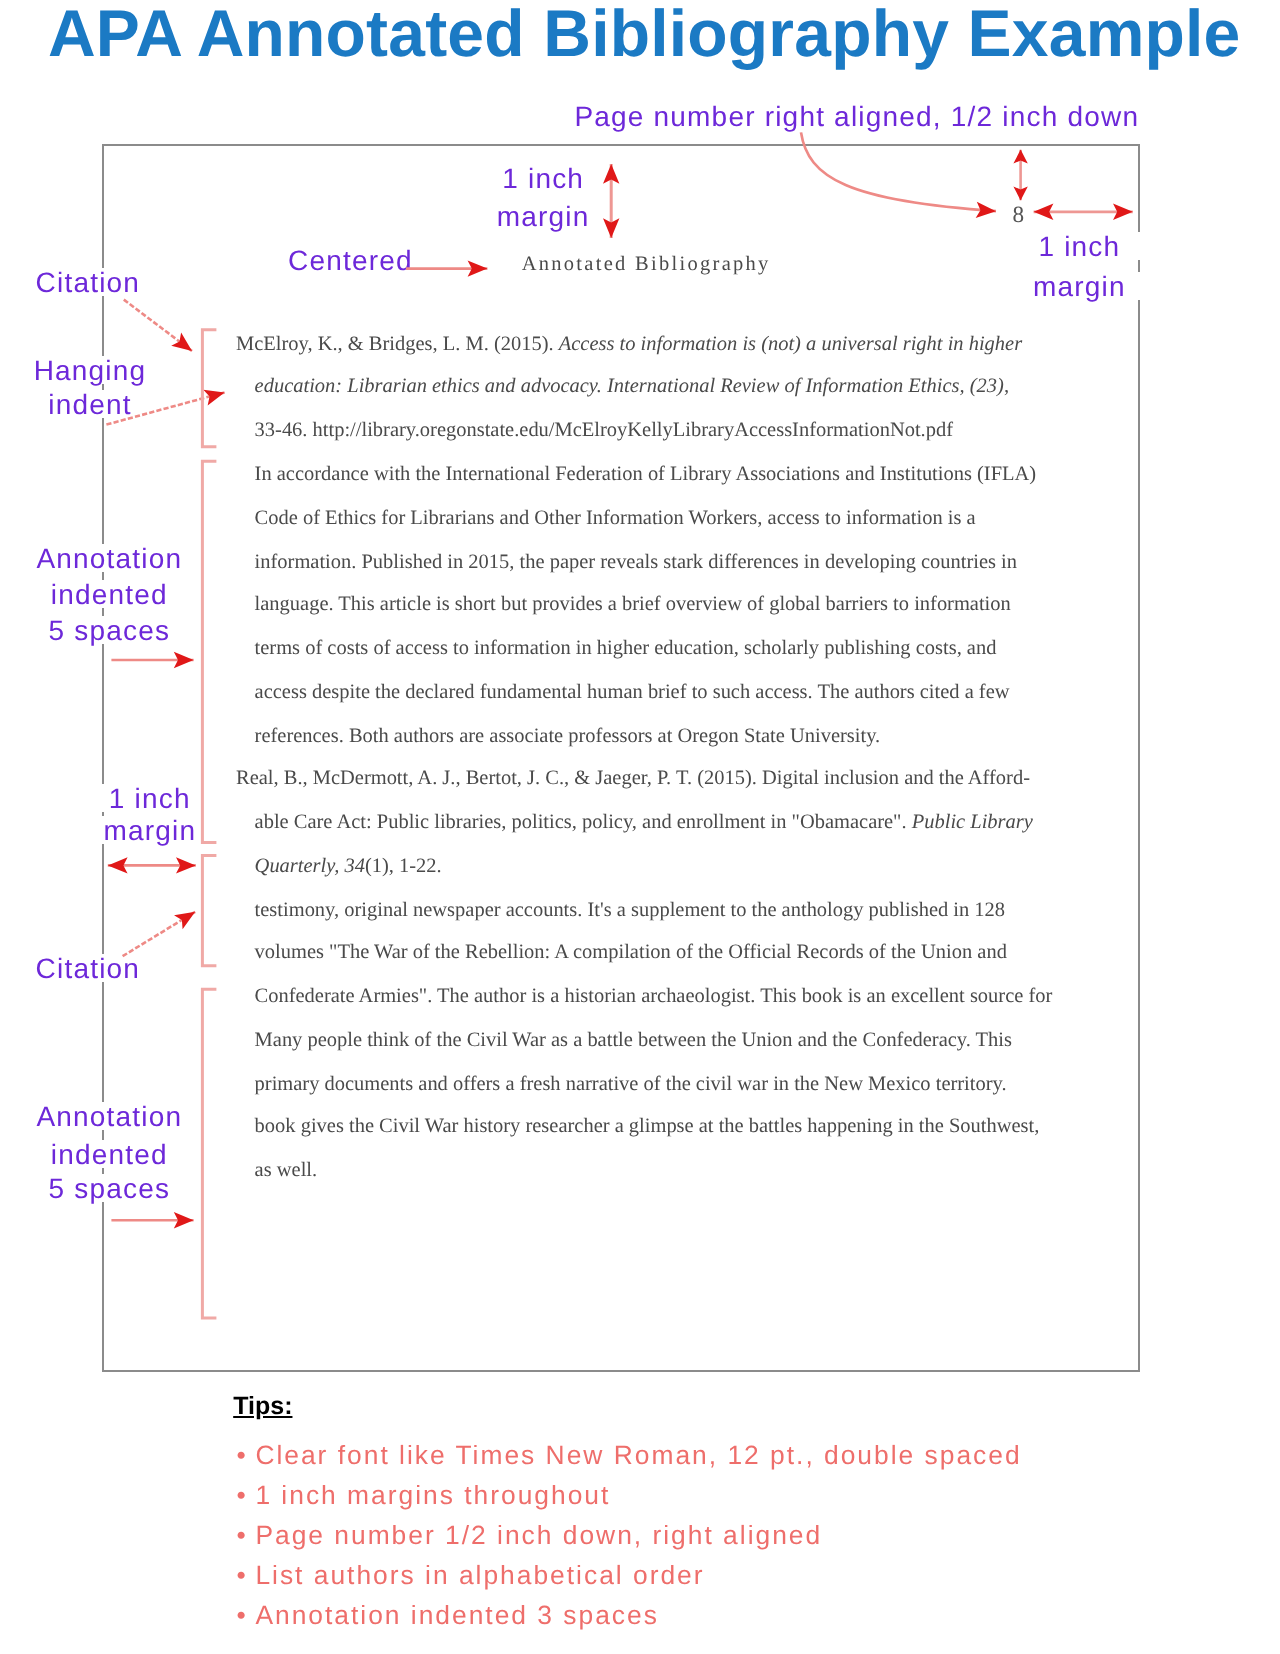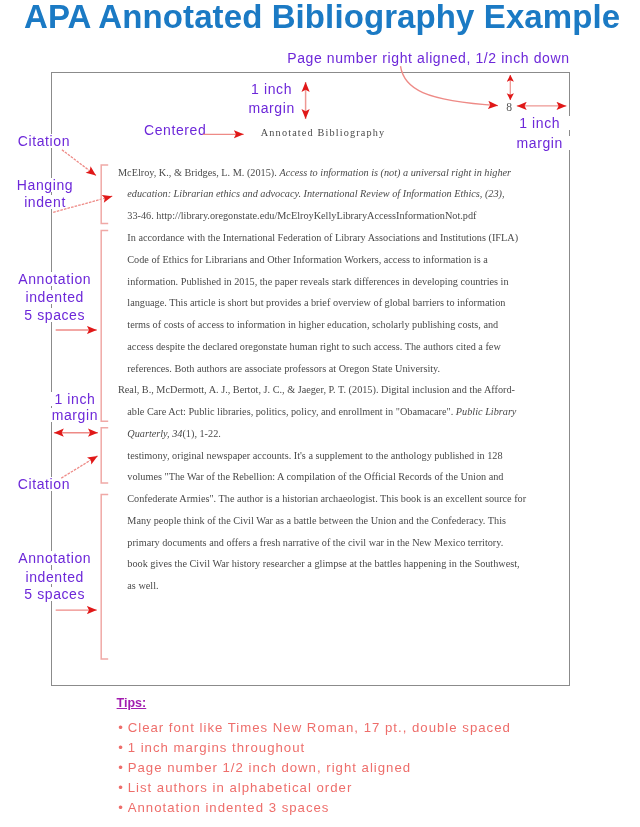--- a/index.html
+++ b/index.html
@@ -27,21 +27,21 @@
 
   
   .note{position:absolute;background:#fff;color:#6d28d9;font-family:"Liberation Sans",sans-serif;
         font-size:14px;letter-spacing:0.6px;line-height:14px;white-space:nowrap;}
   .note.ctr{text-align:center;}
   svg#overlay{position:absolute;left:0;top:0;width:640px;height:827px;overflow:visible;pointer-events:none;}
 
   
   #tips{position:absolute;left:116.6px;top:697px;color:#ee6e6b;
         font-family:"Liberation Sans",sans-serif;}
-  #tips .tips-title{font-weight:700;font-size:12.5px;line-height:12.5px;color:#a21caf;text-decoration:underline;}
+  #tips .tips-title{font-weight:700;font-size:12.5px;line-height:12.5px;color:#000000;text-decoration:underline;}
   #tips ul{margin:0;padding:0;list-style:none;position:absolute;left:9.6px;top:20.8px;}
   #tips li{position:relative;padding-left:1.5px;line-height:19.95px;font-size:13.2px;
            letter-spacing:1.0px;white-space:nowrap;}
   #tips li:before{content:"\2022";position:absolute;left:-8px;top:0;letter-spacing:0;}
 </style>
 </head>
 <body>
 
 <div class="root">
   <div id="title">APA Annotated Bibliography Example</div>
@@ -50,21 +50,21 @@
   <div id="doc">
       <div class="line gap heading">Annotated Bibliography</div>
       <div class="line">McElroy, K., &amp; Bridges, L. M. (2015). <i>Access to information is (not) a universal right in higher</i></div>
       <div class="line ind"><i>education: Librarian ethics and advocacy. International Review of Information Ethics, (23)</i>,</div>
       <div class="line ind">33-46. http://library.oregonstate.edu/McElroyKellyLibraryAccessInformationNot.pdf</div>
       <div class="line ind">In accordance with the International Federation of Library Associations and Institutions (IFLA)</div>
       <div class="line ind">Code of Ethics for Librarians and Other Information Workers, access to information is a</div>
       <div class="line ind">information. Published in 2015, the paper reveals stark differences in developing countries in</div>
       <div class="line ind">language. This article is short but provides a brief overview of global barriers to information</div>
       <div class="line ind">terms of costs of access to information in higher education, scholarly publishing costs, and</div>
-      <div class="line ind">access despite the declared oregonstate human right to such access. The authors cited a few</div>
+      <div class="line ind">access despite the declared fundamental human brief to such access. The authors cited a few</div>
       <div class="line ind">references. Both authors are associate professors at Oregon State University.</div>
       <div class="line">Real, B., McDermott, A. J., Bertot, J. C., &amp; Jaeger, P. T. (2015). Digital inclusion and the Afford-</div>
       <div class="line ind">able Care Act: Public libraries, politics, policy, and enrollment in "Obamacare". <i>Public Library</i></div>
       <div class="line ind"><i>Quarterly, 34</i>(1), 1-22.</div>
       <div class="line ind">testimony, original newspaper accounts. It's a supplement to the anthology published in 128</div>
       <div class="line ind">volumes "The War of the Rebellion: A compilation of the Official Records of the Union and</div>
       <div class="line ind">Confederate Armies". The author is a historian archaeologist. This book is an excellent source for</div>
       <div class="line ind">Many people think of the Civil War as a battle between the Union and the Confederacy. This</div>
       <div class="line ind">primary documents and offers a fresh narrative of the civil war in the New Mexico territory.</div>
       <div class="line ind">book gives the Civil War history researcher a glimpse at the battles happening in the Southwest,</div>
@@ -133,20 +133,20 @@
     <path d="M55.7,610.1 L96.8,610.1" fill="none" stroke="#ee8a86" stroke-width="1.3" marker-end="url(#ah)"></path>
 
     <path d="M108.2,164.9 L101.2,164.9 L101.2,223.4 L108.2,223.4" fill="none" stroke="#f0a9a6" stroke-width="1.5"></path>
     <path d="M108.2,230.6 L101.2,230.6 L101.2,421.2 L108.2,421.2" fill="none" stroke="#f0a9a6" stroke-width="1.5"></path>
     <path d="M108.2,427.8 L101.2,427.8 L101.2,482.9 L108.2,482.9" fill="none" stroke="#f0a9a6" stroke-width="1.5"></path>
     <path d="M108.2,494.6 L101.2,494.6 L101.2,659 L108.2,659" fill="none" stroke="#f0a9a6" stroke-width="1.5"></path>
   </svg>
   <div id="tips">
     <div class="tips-title">Tips:</div>
     <ul>
-        <li>Clear font like Times New Roman, 17 pt., double spaced</li>
+        <li>Clear font like Times New Roman, 12 pt., double spaced</li>
         <li>1 inch margins throughout</li>
         <li>Page number 1/2 inch down, right aligned</li>
         <li>List authors in alphabetical order</li>
         <li>Annotation indented 3 spaces</li>
       </ul>
   </div>
 </div>
 
 </body></html>

